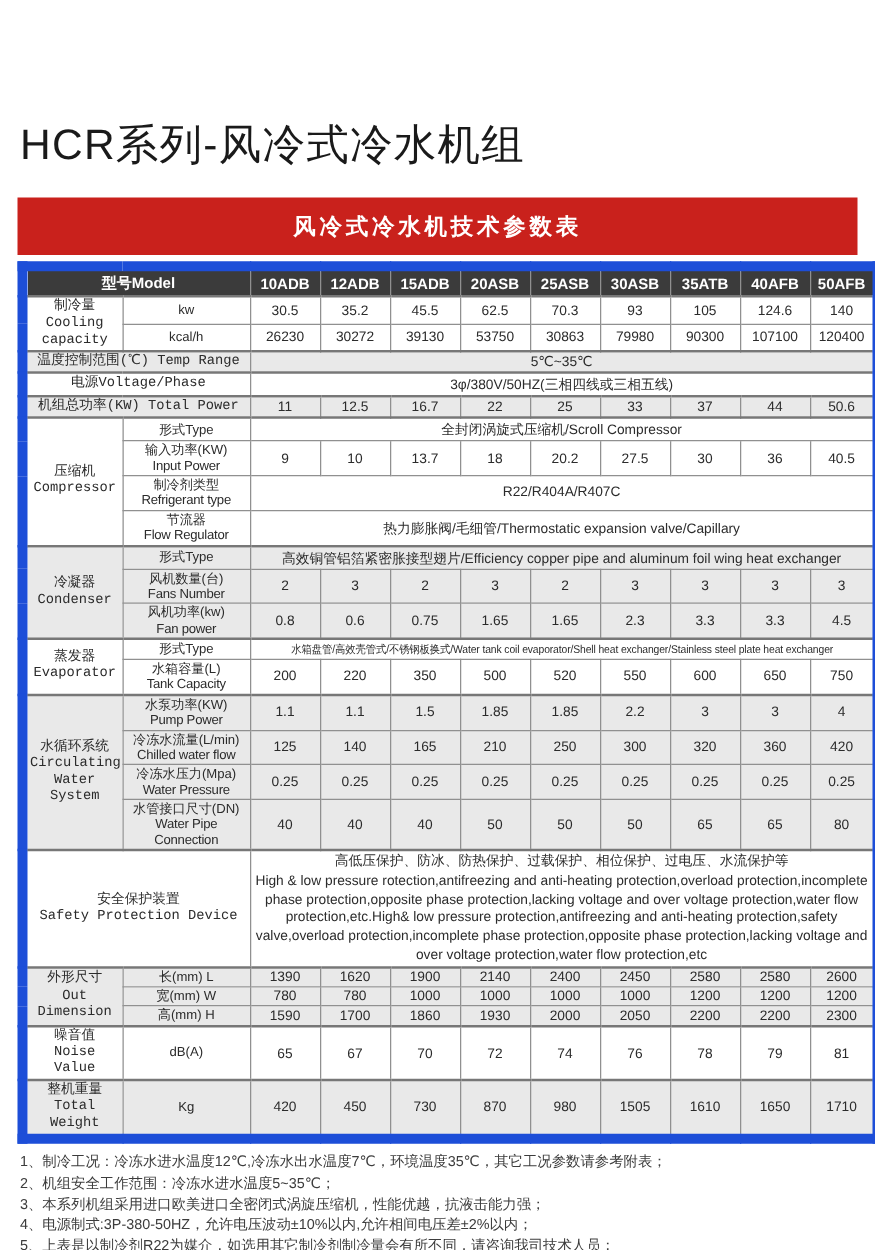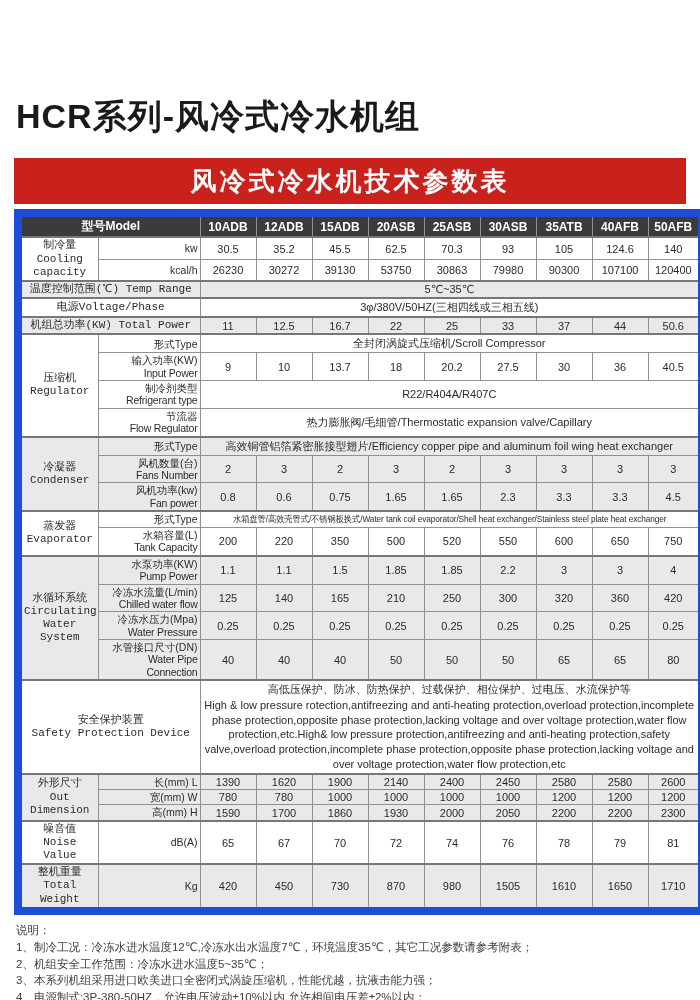--- a/index.html
+++ b/index.html
@@ -8,29 +8,29 @@
     width: 700px; height: 1000px;
     font-family: "Liberation Sans", "DejaVu Sans", sans-serif;
     color: #2b2b2b;
     position: relative;
     overflow: hidden;
   }
   .page { width: 700px; height: 1000px; position: relative; }
 
   .title-block { margin: 98px 16px 0 16px; }
   .main-title {
-    font-size: 34px; font-weight: bold; color: #1a1a1a;
+    font-size: 34px; font-weight: normal; color: #1a1a1a;
     letter-spacing: 1px; line-height: 1.1;
   }
   .sub-title { font-size: 15px; color: #222; margin-top: 5px; }
 
   .banner {
     margin: 23px 14px 0 14px; height: 46px;
     background: var(--banner-red, #c9211c);
-    color: #fff; font-size: 26px; font-weight: bold;
+    color: #fff; font-size: 18px; font-weight: bold;
     display: flex; align-items: center; justify-content: center;
     letter-spacing: 3px;
   }
 
   .spec-table-wrap { margin: 5px 14px 0 14px; }
   table.spec {
     width: 672px; border-collapse: collapse; table-layout: fixed;
     border: 8px solid #1d4ed8;
     font-size: 11px;
   }
@@ -44,21 +44,21 @@
   tr.bg-gray  > td { background: var(--row-gray, #e9e9e9); }
   tr.bg-white > td { background: #ffffff; }
   th.model-th {
     background: var(--header-dark, #3b3b3b); color: #ffffff;
     font-weight: bold; font-size: 12px; height: 19px;
     border-color: #9a9a9a;
   }
   td.label-cell { font-size: 11px; line-height: 1.2; font-family: Liberation Mono, monospace; }
   td.label-cell div { line-height: 1.2; }
   td.sub-cell { font-size: 10.5px; }
-  td.sub-cell div { line-height: 1.18; text-align: right; }
+  td.sub-cell div { line-height: 1.18; }
   td.sub-cell .two { letter-spacing: -0.2px; }
   td.val-cell { font-size: 11px; height: 15px; }
   td.row2 { height: 26px; }
   td.span-cell { font-size: 11px; }
   td.span-cell .squeeze {
     white-space: nowrap; font-size: 9px; letter-spacing: -0.1px;
     transform: scaleX(0.92); transform-origin: center;
   }
   td.safety-cell {
     text-align: left; font-size: 11px; line-height: 1.34;
@@ -162,21 +162,21 @@
             <td class="val-cell">22</td>
             <td class="val-cell">25</td>
             <td class="val-cell">33</td>
             <td class="val-cell">37</td>
             <td class="val-cell">44</td>
             <td class="val-cell">50.6</td>
           </tr>
           <tr class="bg-white sec-start">
             <td class="label-cell" rowspan="4">
               <div>压缩机</div>
-              <div>Regulator</div>
+              <div>Compressor</div>
             </td>
             <td class="sub-cell">
               <div>形式Type</div>
             </td>
             <td class="span-cell" colspan="9">全封闭涡旋式压缩机/Scroll Compressor</td>
           </tr>
           <tr class="bg-white">
             <td class="sub-cell row2">
               <div>输入功率(KW)</div>
               <div class="two">Input Power</div>
@@ -427,21 +427,20 @@
             <td class="val-cell row2">1505</td>
             <td class="val-cell row2">1610</td>
             <td class="val-cell row2">1650</td>
             <td class="val-cell row2">1710</td>
           </tr>
         </tbody>
     </table>
   </div>
 
   <div class="notes">
-    <div>说明：</div>
     <div>1、制冷工况：冷冻水进水温度12℃,冷冻水出水温度7℃，环境温度35℃，其它工况参数请参考附表；</div>
     <div>2、机组安全工作范围：冷冻水进水温度5~35℃；</div>
     <div>3、本系列机组采用进口欧美进口全密闭式涡旋压缩机，性能优越，抗液击能力强；</div>
     <div>4、电源制式:3P-380-50HZ，允许电压波动±10%以内,允许相间电压差±2%以内；</div>
     <div>5、上表是以制冷剂R22为媒介，如选用其它制冷剂制冷量会有所不同，请咨询我司技术人员；</div>
 
   </div>
 
 </div>
 

